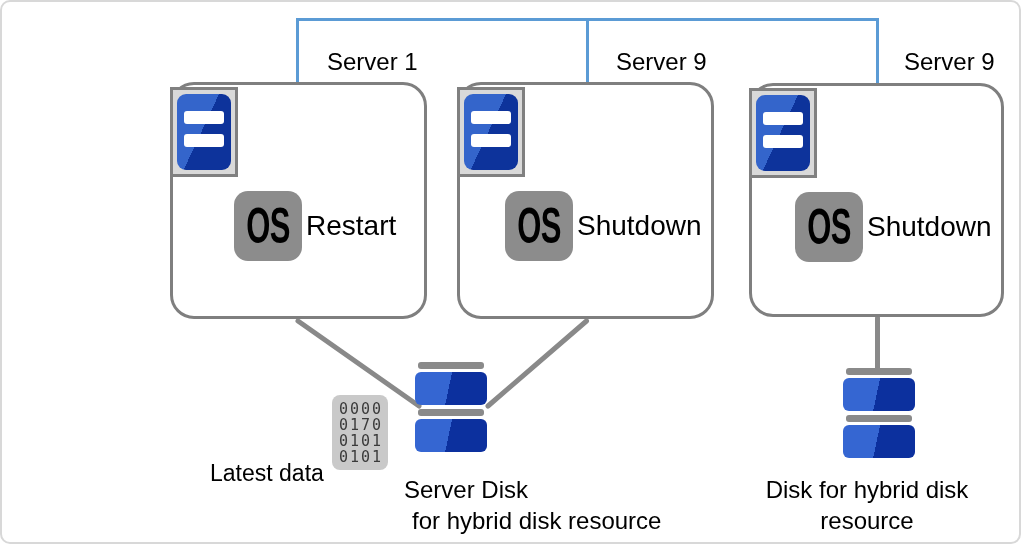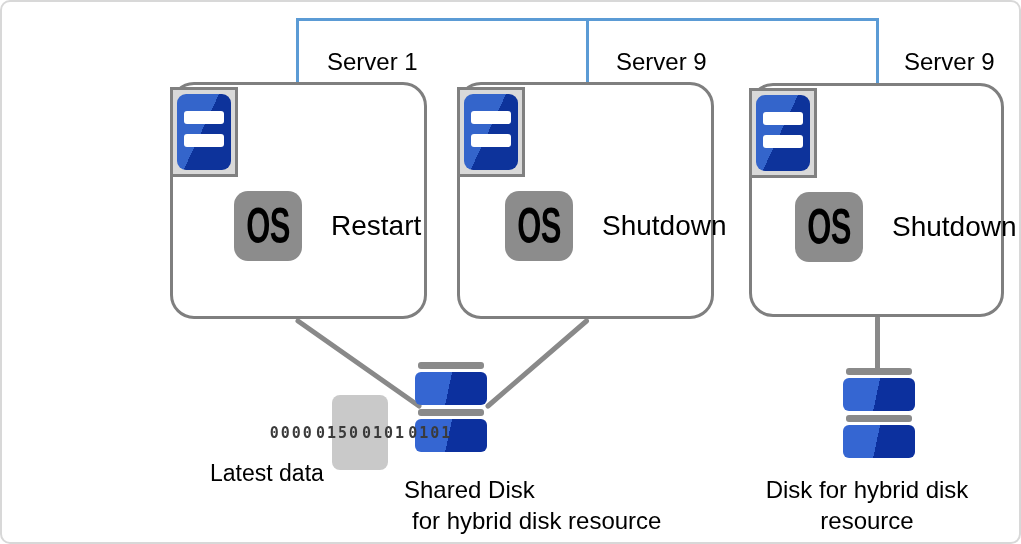--- a/index.html
+++ b/index.html
@@ -49,21 +49,21 @@
     background:linear-gradient(115deg,#3465cb 47%,#0d339b 47%);
   }
   .mini-srv .bar{
     position:absolute;left:7px;width:40px;height:13px;
     background:#fff;border-radius:3px;
   }
   .mini-srv .bar.b1{top:17px;}
   .mini-srv .bar.b2{top:40px;}
 
   
-  .os-row{position:absolute;top:106px;display:flex;align-items:center;gap:29px;}
+  .os-row{position:absolute;top:106px;display:flex;align-items:center;gap:4px;}
   .s1 .os-row{left:61px;}
   .s2 .os-row{left:45px;}
   .s3 .os-row{left:43px;}
   .os-badge{
     width:68px;height:70px;background:#8c8c8c;border-radius:14px;
     display:flex;align-items:center;justify-content:center;flex:0 0 auto;
   }
   .os-text{
     font-weight:bold;font-size:50px;line-height:1;color:#000;
     display:inline-block;transform:scaleX(0.62);letter-spacing:-1px;
@@ -80,22 +80,22 @@
     width:72px;height:33px;border-radius:6px;margin-bottom:4px;flex:0 0 auto;
     background:linear-gradient(102deg,#3566d2 47%,#0c309e 47%);
   }
   .disk.shared{left:413px;top:360px;}
   .disk.hybrid{left:841px;top:366px;}
 
   
   .binary{
     position:absolute;left:330px;top:393px;width:56px;height:75px;
     background:#c9c9c9;border-radius:8px;
-    display:flex;flex-direction:row;align-items:center;justify-content:center;
-    font-family:"DejaVu Sans Mono",monospace;font-weight:bold;
+    display:flex;flex-direction:column;align-items:center;justify-content:center;
+    font-family:"DejaVu Sans Mono",monospace;font-weight:normal;
     font-size:15px;line-height:16px;letter-spacing:2px;color:#3b3b3b;
   }
   .binary div{text-indent:2px;}
 
   
   .caption{position:absolute;font-size:24px;line-height:31px;white-space:nowrap;}
   .cap-latest{left:208px;top:417px;font-size:23px;margin-top:39px;}
   .cap-shared1{left:402px;top:472px;}
   .cap-shared2{left:410px;top:503px;}
   .cap-hybrid{left:740px;top:472px;width:250px;text-align:center;white-space:normal;}
@@ -174,26 +174,26 @@
 
   <div class="disk hybrid">
     <div class="cap"></div>
     <div class="platter"></div>
     <div class="cap"></div>
     <div class="platter"></div>
   </div>
 
   <div class="binary">
     <div>0000</div>
-    <div>0150</div>
+    <div>0170</div>
     <div>0101</div>
     <div>0101</div>
   </div>
 
   <div class="caption cap-latest">Latest data</div>
-  <div class="caption cap-shared1">Shared Disk</div>
+  <div class="caption cap-shared1">Server Disk</div>
   <div class="caption cap-shared2">for hybrid disk resource</div>
   <div class="caption cap-hybrid">
     <div>Disk for hybrid disk</div>
     <div>resource</div>
   </div>
 
 </div>
 
 </body></html>

